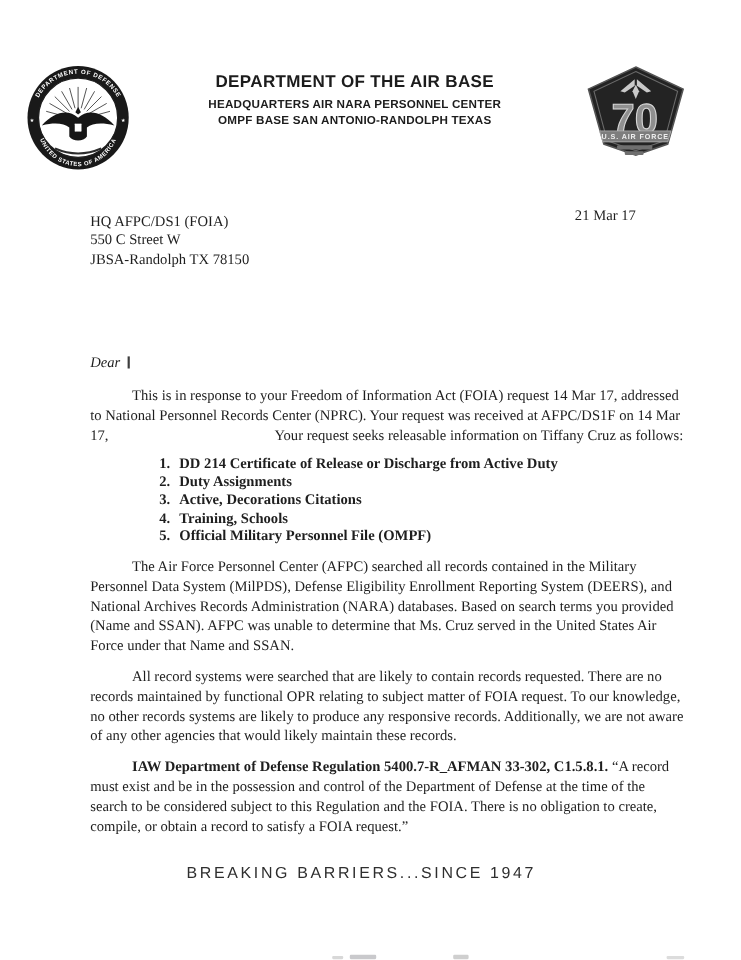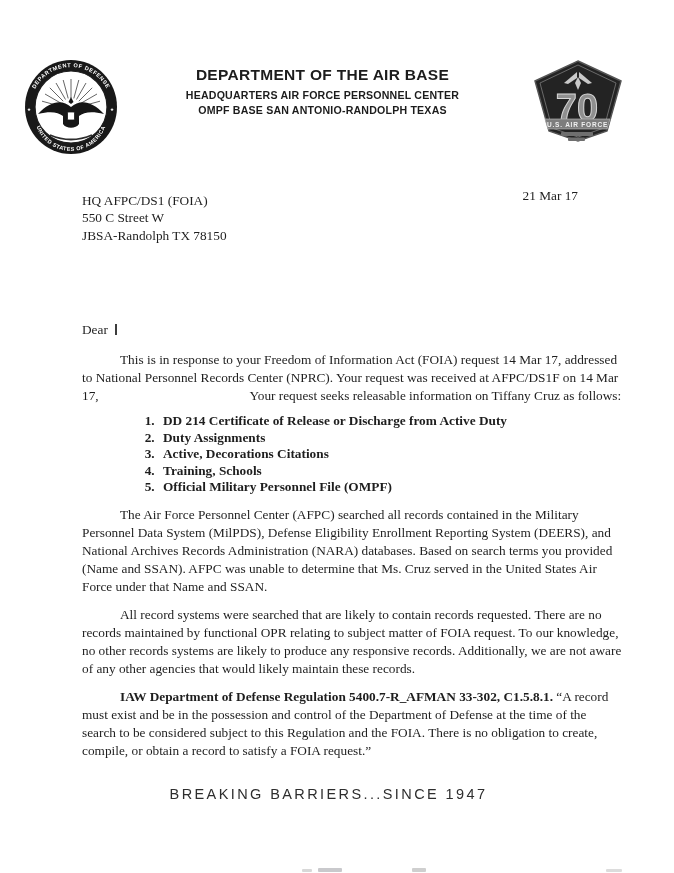--- a/index.html
+++ b/index.html
@@ -19,21 +19,21 @@
   .header-text .dept { font-size:15.5px; font-weight:700; letter-spacing:0.3px; }
   .header-text .hq   { font-size:10.6px; font-weight:700; margin-top:5px; letter-spacing:0.2px; }
   .header-text .base { font-size:10.6px; font-weight:700; margin-top:3px; letter-spacing:0.2px; }
 
   
   .date { position:absolute; top:188px; right:96px; font-size:13.3px; }
   .sender { position:absolute; left:82px; top:192px; font-size:13.3px; line-height:17.3px; }
 
   
   .letter-body { position:absolute; left:82px; top:321px; width:540px; font-size:13.3px; line-height:18px; }
-  .salutation { margin:0 0 12px 0; }
+  .salutation { margin:0 0 12px 0;font-style:italic; }
   .name-mark { display:inline-block; width:2px; height:11px; background:#3d3d3d; margin-left:7px; vertical-align:-1px; }
   .para { margin:10px 0 0 0; text-indent:38px; }
   .para:first-of-type { margin-top:0; }
   .redact-gap { display:inline-block; width:148px; height:1px; }
   ol.req-list { margin:8px 0 0 56px; padding-left:20px; font-weight:700; line-height:16.5px; }
   ol.req-list li { padding-left:5px; }
 
   
   .slogan {
     position:absolute; top:786px; left:0; right:17px; text-align:center;
@@ -82,21 +82,21 @@
     </text>
     <text fill="#ffffff" font-family="Liberation Sans, sans-serif" font-size="5.4" font-weight="bold" letter-spacing="0.5">
       <textPath href="#arcBot" startOffset="50%" text-anchor="middle">UNITED STATES OF AMERICA</textPath>
     </text>
     <text x="3" y="52" font-size="4.5" fill="#ffffff">★</text>
     <text x="86" y="52" font-size="4.5" fill="#ffffff">★</text>
   </svg>
 
   <div class="header-text">
     <div class="dept">DEPARTMENT OF THE AIR BASE</div>
-    <div class="hq">HEADQUARTERS AIR FORCE PERSONNEL CENTER</div>
+    <div class="hq">HEADQUARTERS AIR NARA PERSONNEL CENTER</div>
     <div class="base">OMPF BASE SAN ANTONIO-RANDOLPH TEXAS</div>
   </div>
 
   <svg class="badge-right" width="94" height="84" viewBox="0 0 94 84">
     <path d="M47,2 L90,22 L76,72 L47,82 L18,72 L4,22 Z" fill="#232323" stroke="#555555" stroke-width="1.5"></path>
     <path d="M47,6 L85,24 L73,69 L47,78 L21,69 L9,24 Z" fill="none" stroke="#6a6a6a" stroke-width="1"></path>
     <g fill="#c9c9c9">
       <polygon points="33,24 46,13 46,19 37,25"></polygon>
       <polygon points="61,24 48,13 48,19 57,25"></polygon>
       <polygon points="47,18 50,24 47,31 44,24"></polygon>

